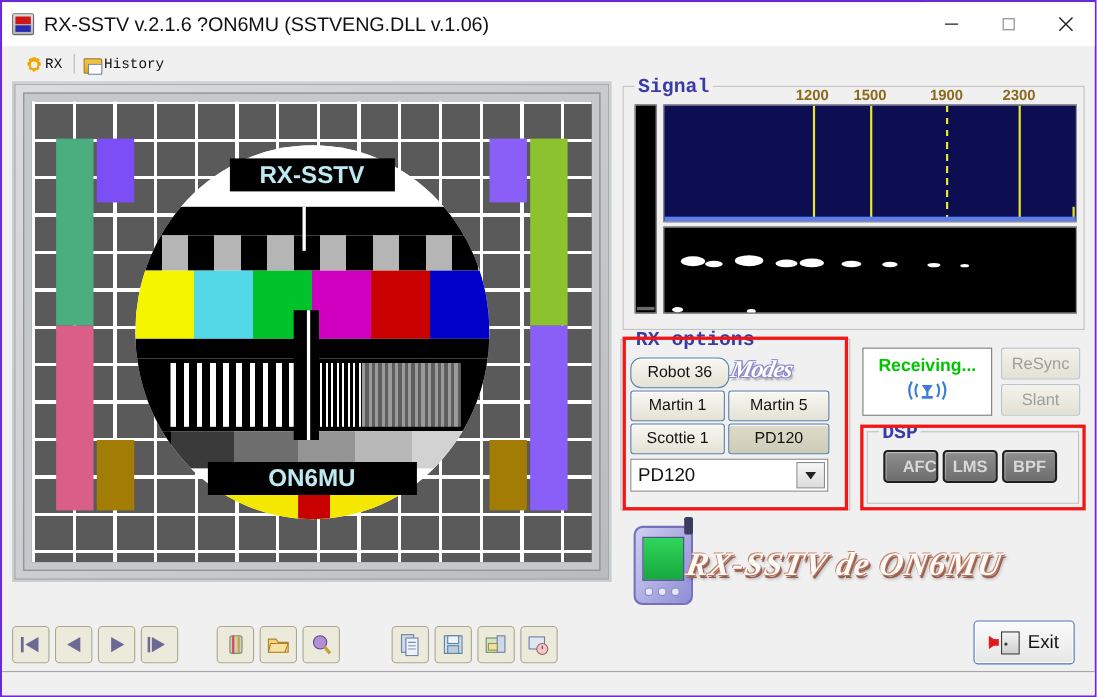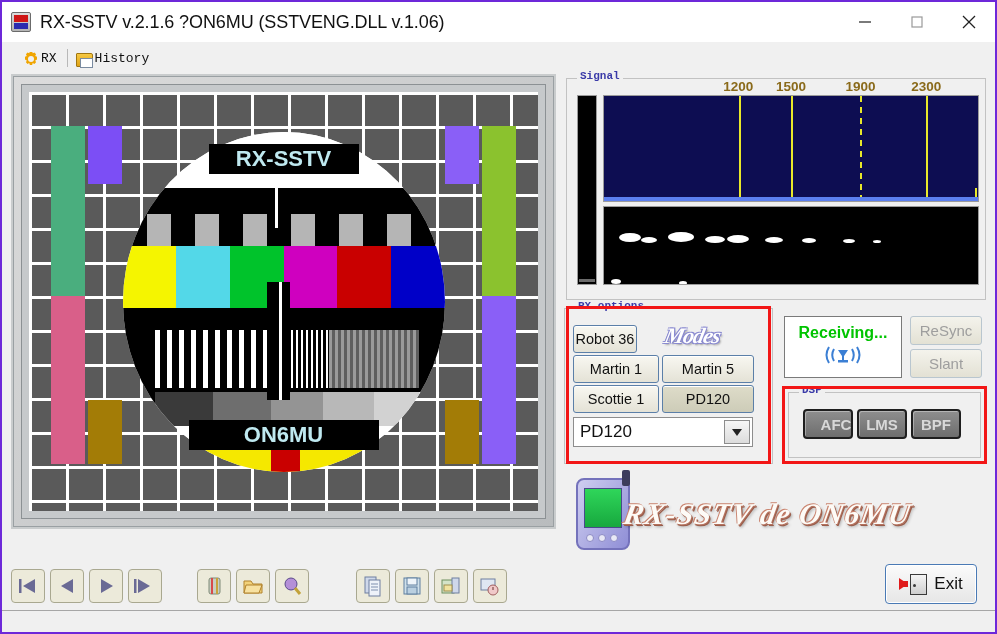--- a/index.html
+++ b/index.html
@@ -162,21 +162,21 @@
   }
 
   
   .right-pane { flex: 1; position: relative; padding-left: 4px; }
 
   .groupbox {
     position: absolute; border: 1px solid #c2c2c2;
   }
   .group-title {
     position: absolute; top: -9px; left: 10px; background: #f0f0f0;
-    font-family: "Liberation Mono", monospace; font-size: 11px;
+    font-family: "Liberation Mono", monospace; font-size: 18px;
     color: #3a3aa8; padding: 0 3px; font-weight: bold;
   }
 
   .signal-box { left: 4px; top: 8px; width: 420px; height: 222px; }
   .vu-meter {
     position: absolute; left: 10px; top: 16px; width: 20px; height: 190px;
     background: #000; border: 1px solid #9b9b9b;
   }
   .vu-meter::after {
     content: ""; position: absolute; left: 1px; bottom: 2px; right: 1px; height: 3px;
@@ -532,21 +532,21 @@
         <div class="combo" data-name="mode-select">
           <span data-name="mode-select-value">PD120</span>
           <span class="combo-arrow" data-name="chevron-down-icon">
             <svg width="10" height="7">
                 <polygon points="0,0 10,0 5,7" fill="#222"></polygon>
               </svg>
           </span>
         </div>
 
         <style>
-          .mbtn[data-name="mode-button-robot36"] { width: 64px; }
+          .mbtn[data-name="mode-button-robot36"] { width: 90px; border-radius: 10px; }
         </style>
       </div>
       <div class="rx-red-box" data-name="rx-options-highlight"></div>
 
       <div class="status-btn" data-name="receiving-status">
         <div class="recv-text" data-name="receiving-label">Receiving...</div>
         <span data-name="antenna-icon">
           <svg width="44" height="22" viewBox="0 0 44 22">
             <path d="M8 3 Q3 11 8 19" stroke="#3b7fd4" stroke-width="2" fill="none"></path>
             <path d="M13 5 Q9.5 11 13 17" stroke="#3b7fd4" stroke-width="2" fill="none"></path>

